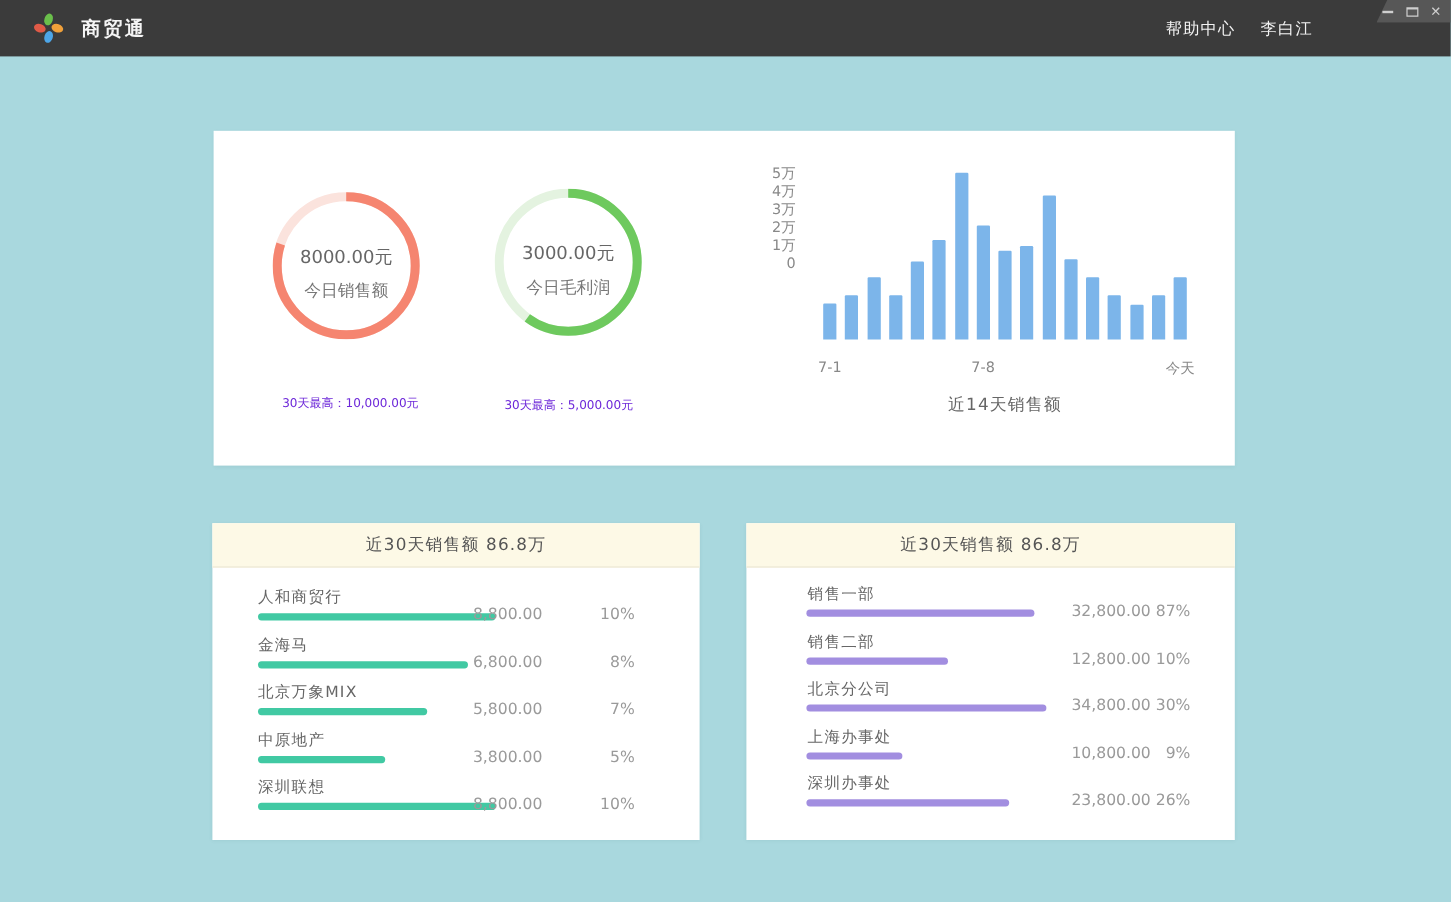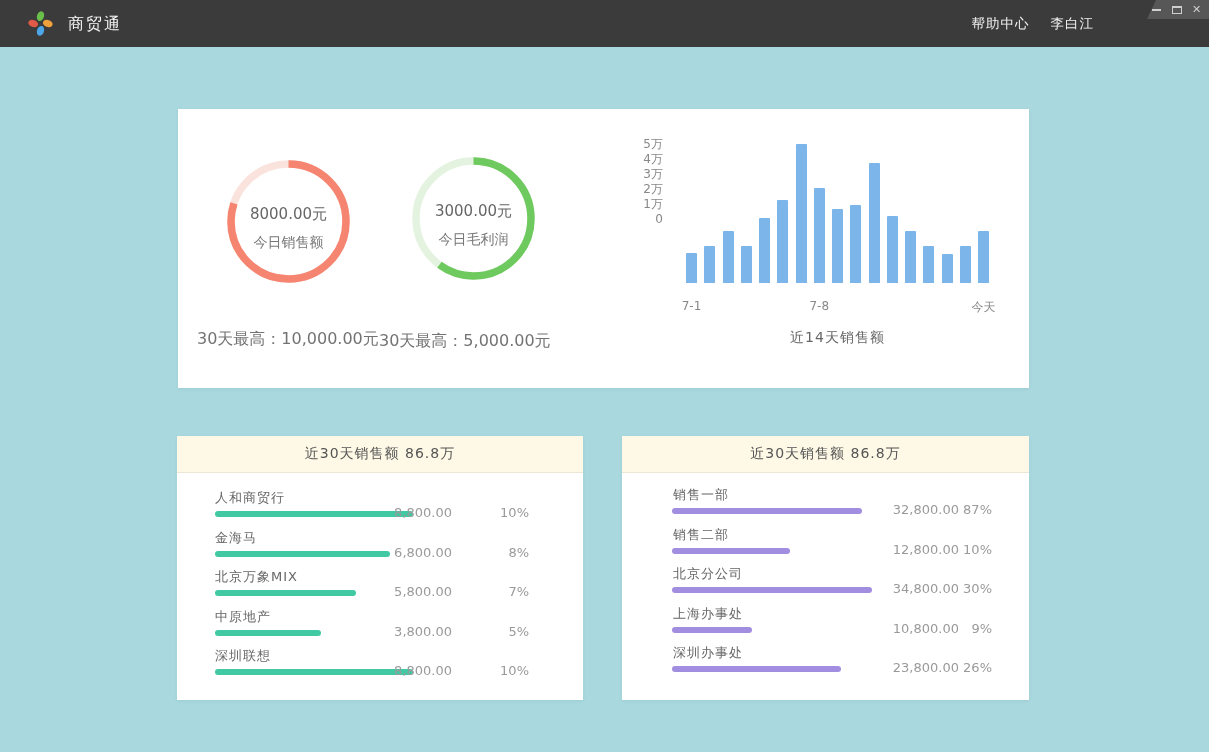--- a/index.html
+++ b/index.html
@@ -9,21 +9,21 @@
     --bar-blue:#7cb5ea; --bar-teal:#41c9a3; --bar-purple:#a28ee0;
   }
   *{margin:0;padding:0;box-sizing:border-box;}
   html,body{width:1209px;height:752px;overflow:hidden;}
   body{font-family:"DejaVu Sans","Liberation Sans",sans-serif;background:var(--page-bg);}
   .app{position:relative;width:1209px;height:752px;}
 
   
   .titlebar{position:absolute;left:0;top:0;width:100%;height:47px;background:var(--titlebar-bg);}
   .logo{position:absolute;left:27px;top:10px;width:27px;height:27px;}
-  .app-title{position:absolute;left:68px;top:14px;font-size:16px;color:#f5f5f5;letter-spacing:2px;font-weight:400;}
+  .app-title{position:absolute;left:68px;top:14px;font-size:16px;color:#f5f5f5;letter-spacing:2px;font-weight:700;}
   .tb-right{position:absolute;right:115px;top:15px;display:flex;gap:21px;}
   .tb-link{font-size:13.5px;color:#f2f2f2;cursor:pointer;letter-spacing:1px;}
   .win-controls{position:absolute;right:0;top:0;width:62px;height:19px;background:#575757;
     clip-path:polygon(9px 0,100% 0,100% 100%,0 100%);display:flex;align-items:center;
     justify-content:flex-end;padding-right:6px;gap:7px;}
   .wc-btn{width:13px;height:15px;display:flex;align-items:center;justify-content:center;cursor:pointer;}
   .min-shape{width:9px;height:2px;background:#cfcfcf;}
   .max-shape{width:10px;height:8px;border:1px solid #cfcfcf;border-top-width:2px;}
   .close-x{color:#cfcfcf;font-size:11px;line-height:11px;}
 
@@ -36,21 +36,21 @@
   
   .donut-svg{position:absolute;}
   .donut-sales-svg{left:49px;top:51px;}
   .donut-profit-svg{left:234px;top:48px;}
   .donut-center{position:absolute;width:123px;display:flex;flex-direction:column;align-items:center;
     gap:10px;transform:translateY(4px);}
   .donut-center.sales{left:49px;top:92px;}
   .donut-center.profit{left:234px;top:89px;}
   .donut-value{font-size:15px;color:#666;}
   .donut-label{font-size:14px;color:#777;}
-  .max-label{position:absolute;width:190px;font-size:16px;color:#737373;}
+  .max-label{position:absolute;width:190px;text-align:center;font-size:10px;color:#6d28d9;}
   .max-label.sales{left:19px;top:220px;}
   .max-label.profit{left:201px;top:222px;}
 
   
   .chart-yaxis{position:absolute;left:430px;top:28px;width:55px;height:153px;display:flex;
     flex-direction:column;align-items:flex-end;}
   .ytick{font-size:12px;color:#888;line-height:15px;}
   .chart-bars{position:absolute;left:508px;top:34px;width:303px;height:140px;display:flex;
     justify-content:space-between;align-items:flex-end;}
   .vbar{width:11px;background:var(--bar-blue);border-radius:1px 1px 0 0;}

